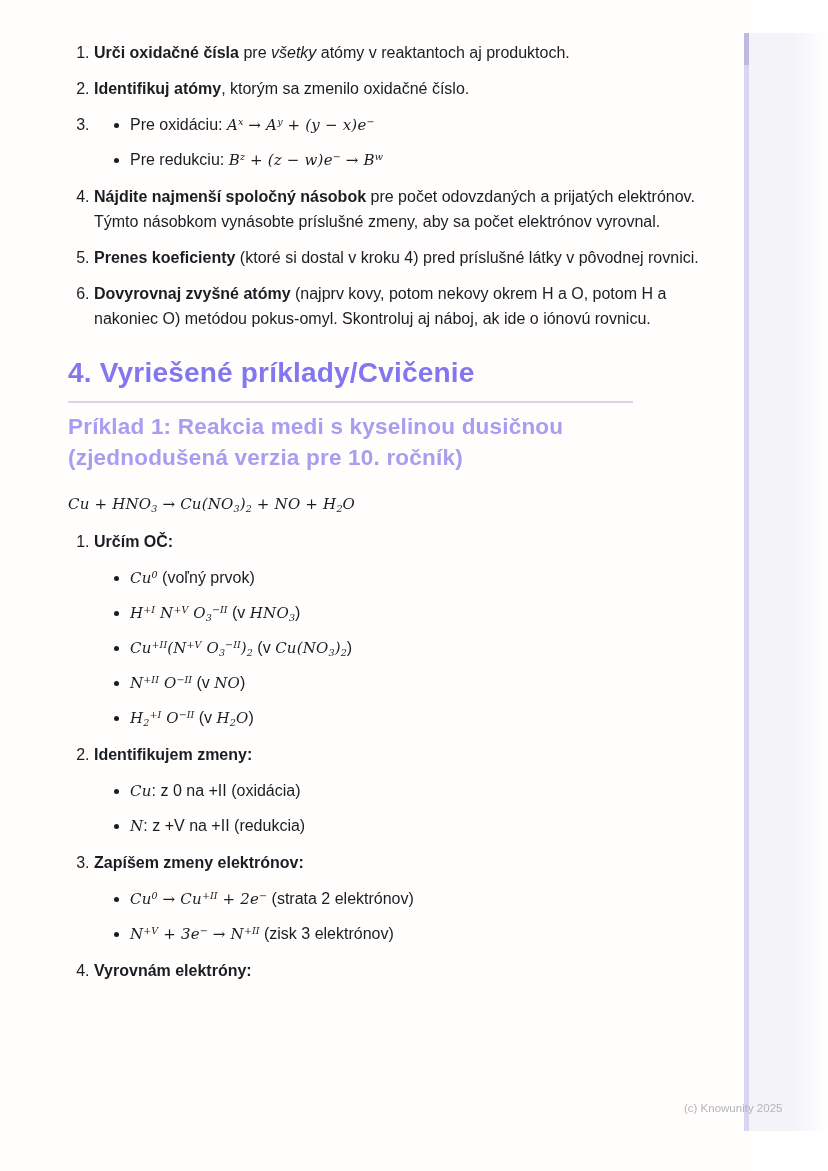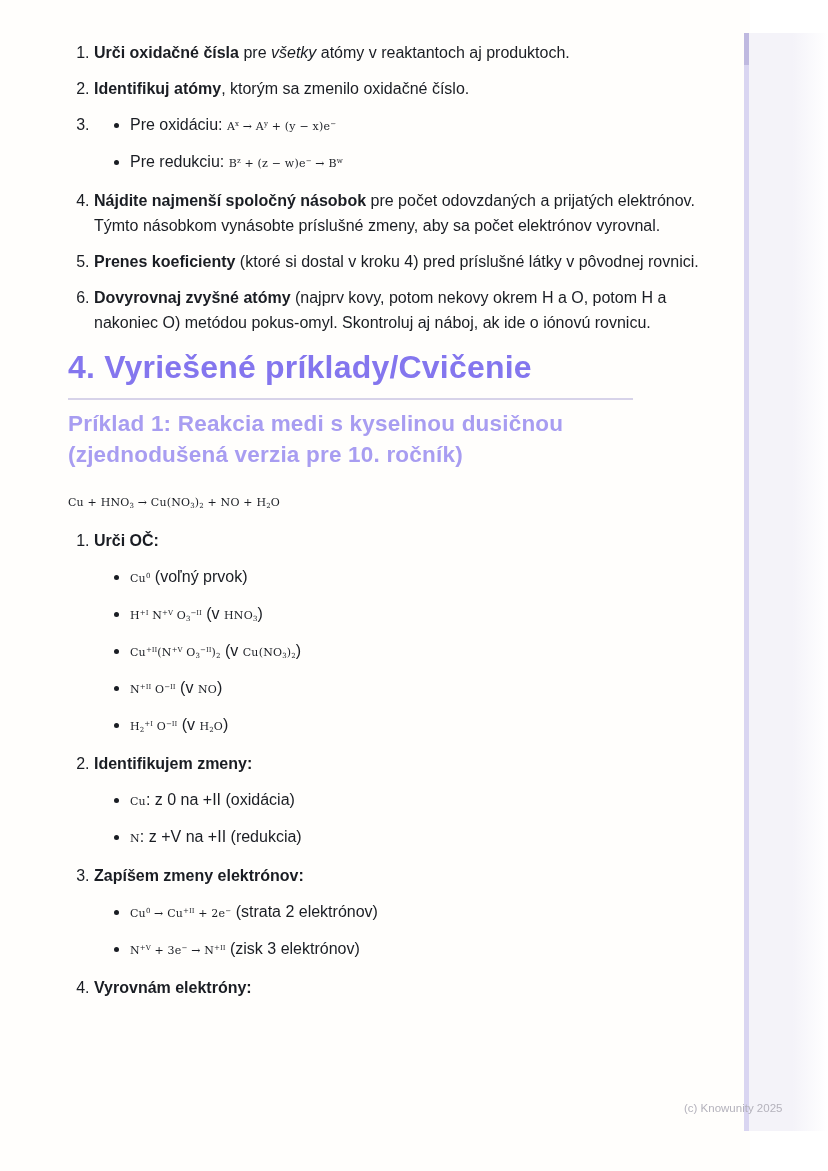--- a/index.html
+++ b/index.html
@@ -30,35 +30,36 @@
   ul.dot-list {
     list-style: disc;
     padding-left: 22px;
     margin: 11px 0 4px 14px;
   }
   ul.dot-list > li { margin-bottom: 9px; line-height: 26px; }
   .seg-b { font-weight: 700; }
   .seg-i { font-style: italic; }
   .seg-m {
     font-family: "DejaVu Serif", serif;
-    font-size: 11px;
+    font-style: italic;
+    font-size: 15px;
     letter-spacing: 0.2px;
     white-space: nowrap;
   }
   .seg-m sup, .seg-m sub {
     font-size: 64%;
     line-height: 0;
     letter-spacing: 0;
   }
   .seg-m sup { vertical-align: 0.55em; }
   .seg-m sub { vertical-align: -0.28em; }
   
   h1.section-heading {
-    margin-top: 14px;
-    font-size: 32px;
+    margin-top: 26px;
+    font-size: 28px;
     font-weight: 700;
     color: var(--c-heading, #8476ee);
     letter-spacing: 0.2px;
   }
   .heading-divider {
     border: none;
     border-top: 2px solid var(--c-divider, #d7d3e9);
     margin: 12px 0 0 0;
     width: 565px;
   }
@@ -132,21 +133,21 @@
 
   <h1 class="section-heading">4. Vyriešené príklady/Cvičenie</h1>
   <hr class="heading-divider">
 
   <h2 class="example-heading">Príklad 1: Reakcia medi s kyselinou dusičnou (zjednodušená verzia pre 10. ročník)</h2>
 
   <div class="equation"><span class="seg-m">Cu + HNO<sub>3</sub> → Cu(NO<sub>3</sub>)<sub>2</sub> + NO + H<sub>2</sub>O</span></div>
 
   <ol class="num-list steps-list">
     <li>
-      <div><span class="seg-b">Urči OČ:</span></div>
+      <div><span class="seg-b">Určím OČ:</span></div>
       <ul class="dot-list">
         <li><span class="seg-m">Cu<sup>0</sup></span><span> (voľný prvok)</span></li>
         <li><span class="seg-m">H<sup>+I</sup> N<sup>+V</sup> O<sub>3</sub><sup>−II</sup></span><span> (v </span><span class="seg-m">HNO<sub>3</sub></span><span>)</span></li>
         <li><span class="seg-m">Cu<sup>+II</sup>(N<sup>+V</sup> O<sub>3</sub><sup>−II</sup>)<sub>2</sub></span><span> (v </span><span class="seg-m">Cu(NO<sub>3</sub>)<sub>2</sub></span><span>)</span></li>
         <li><span class="seg-m">N<sup>+II</sup> O<sup>−II</sup></span><span> (v </span><span class="seg-m">NO</span><span>)</span></li>
         <li><span class="seg-m">H<sub>2</sub><sup>+I</sup> O<sup>−II</sup></span><span> (v </span><span class="seg-m">H<sub>2</sub>O</span><span>)</span></li>
       </ul>
     </li>
     <li>
       <div><span class="seg-b">Identifikujem zmeny:</span></div>

